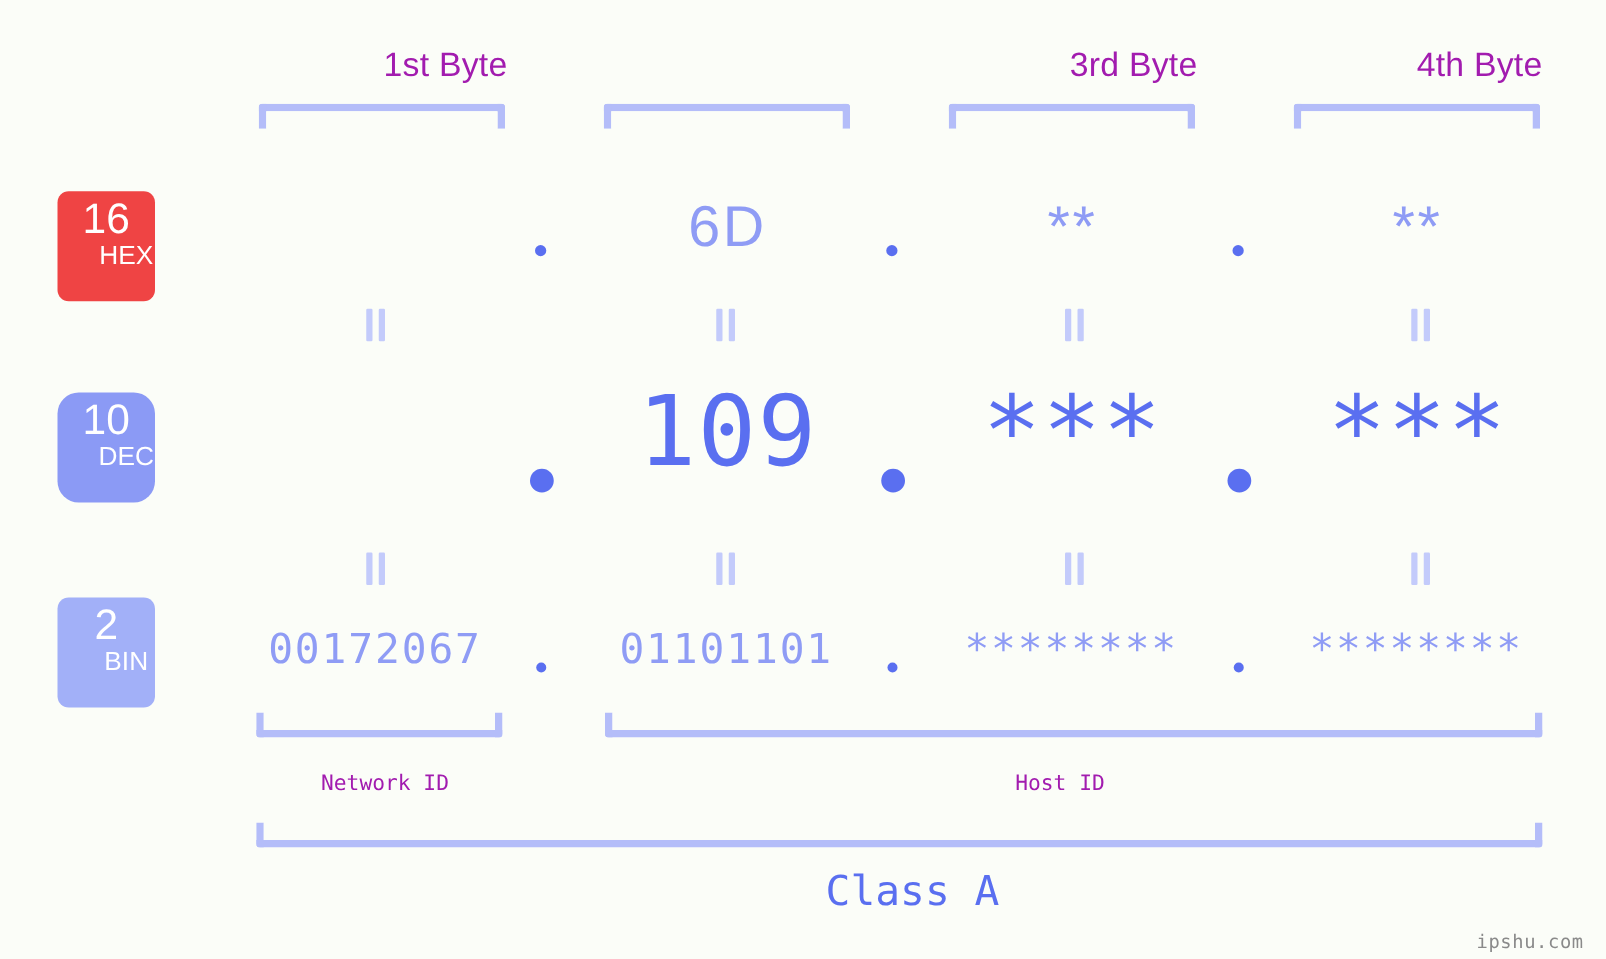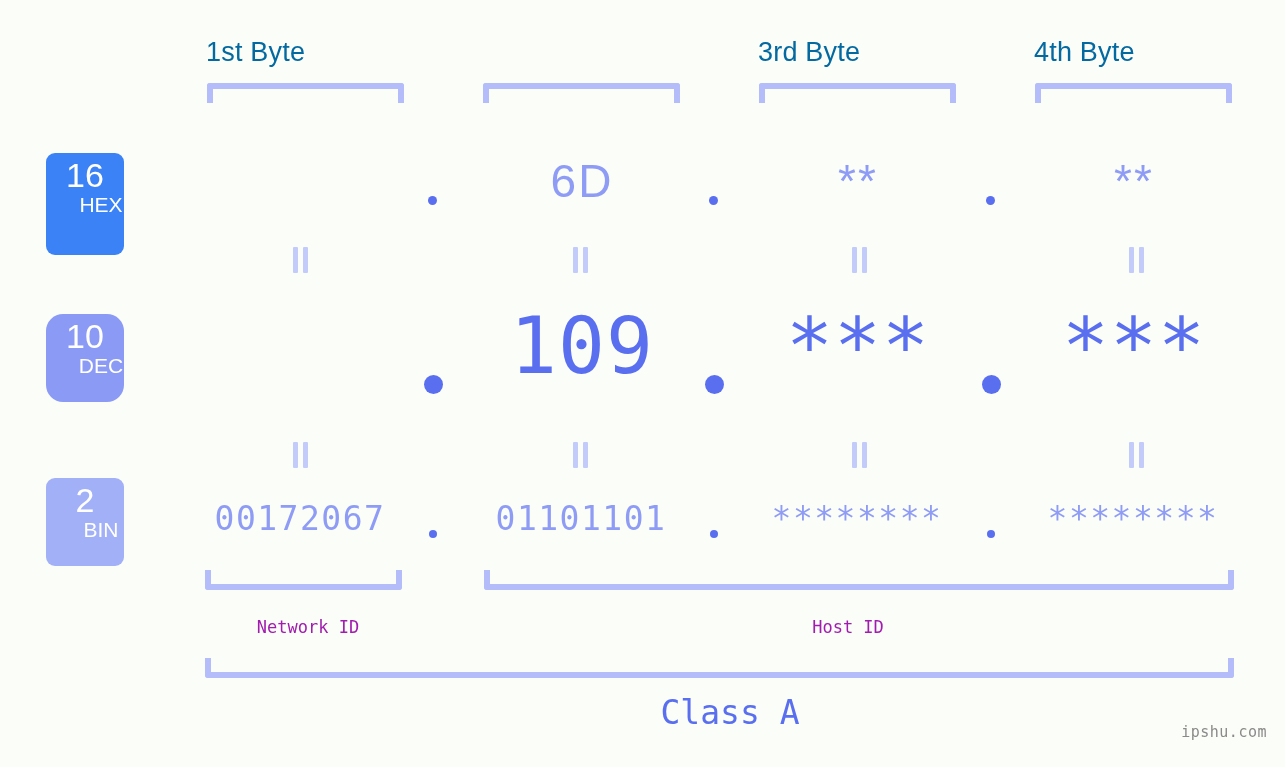--- a/index.html
+++ b/index.html
@@ -20,23 +20,23 @@
     width: 1285px;
     height: 767px;
   }
 
   
   .byte-label {
     position: absolute;
     top: 32px;
     height: 40px;
     line-height: 40px;
-    text-align: left;
+    text-align: right;
     font-size: 27px;
-    color: #0369a1;
+    color: #a21caf;
     font-family: "Liberation Sans", sans-serif;
     letter-spacing: 0.2px;
     white-space: nowrap;
   }
 
   
   .bracket-top {
     position: absolute;
     height: 20px;
     border-top: 6px solid #b4bdf9;
@@ -153,42 +153,42 @@
     text-align: center;
     font-size: 33px;
     line-height: 40px;
     color: #5a6ff0;
     font-family: "DejaVu Sans Mono", monospace;
     white-space: nowrap;
   }
   .watermark {
     position: absolute;
     right: 18px;
-    bottom: 26px;
+    bottom: 5px;
     font-size: 15px;
     color: #8a8a8a;
     font-family: "DejaVu Sans Mono", monospace;
     letter-spacing: 0.5px;
   }
 </style>
 </head>
 <body>
 
 <div id="stage">
 
   <div class="byte-label" style="left:206px; width:200px;">1st Byte</div>
   <div class="byte-label" style="left:758px; width:200px;">3rd Byte</div>
   <div class="byte-label" style="left:1034px; width:200px;">4th Byte</div>
 
   <div class="bracket-top" style="left:207px; width:197px; top:83px;"></div>
   <div class="bracket-top" style="left:483px; width:197px; top:83px;"></div>
   <div class="bracket-top" style="left:759px; width:197px; top:83px;"></div>
   <div class="bracket-top" style="left:1035px; width:197px; top:83px;"></div>
 
-  <div class="badge" style="top:153px; height:102px; background:#3b82f6;">
+  <div class="badge" style="top:153px; height:88px; background:#ef4444;">
     <span class="num">16</span>
     <span class="abbr">HEX</span>
   </div>
   <div class="badge" style="top:314px; height:88px; background:#8b9af5;border-radius:17px;">
     <span class="num">10</span>
     <span class="abbr">DEC</span>
   </div>
   <div class="badge" style="top:478px; height:88px; background:#a2b0f8;">
     <span class="num">2</span>
     <span class="abbr">BIN</span>

